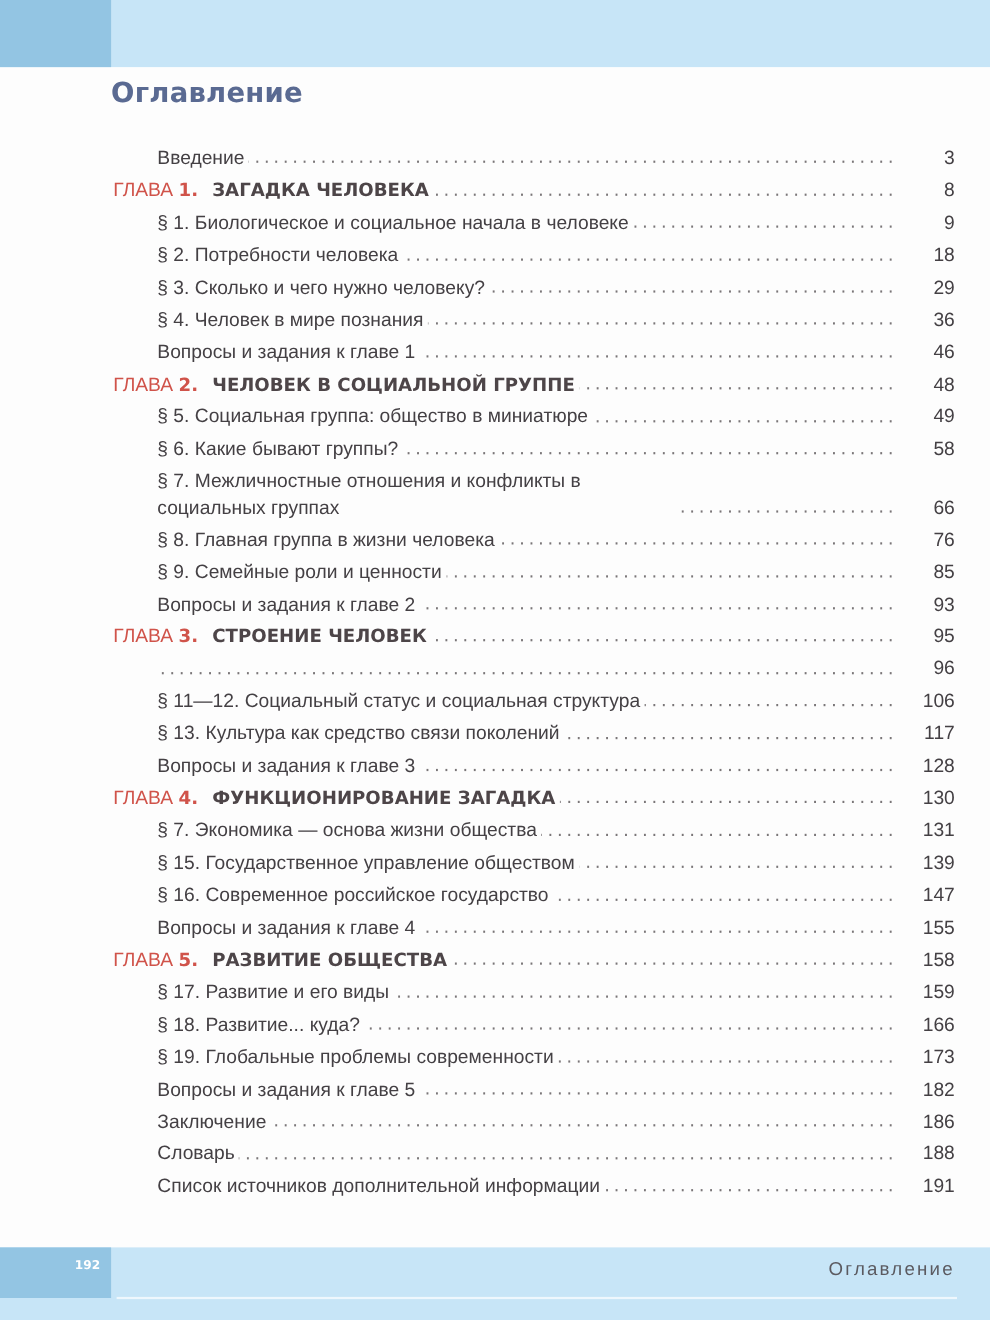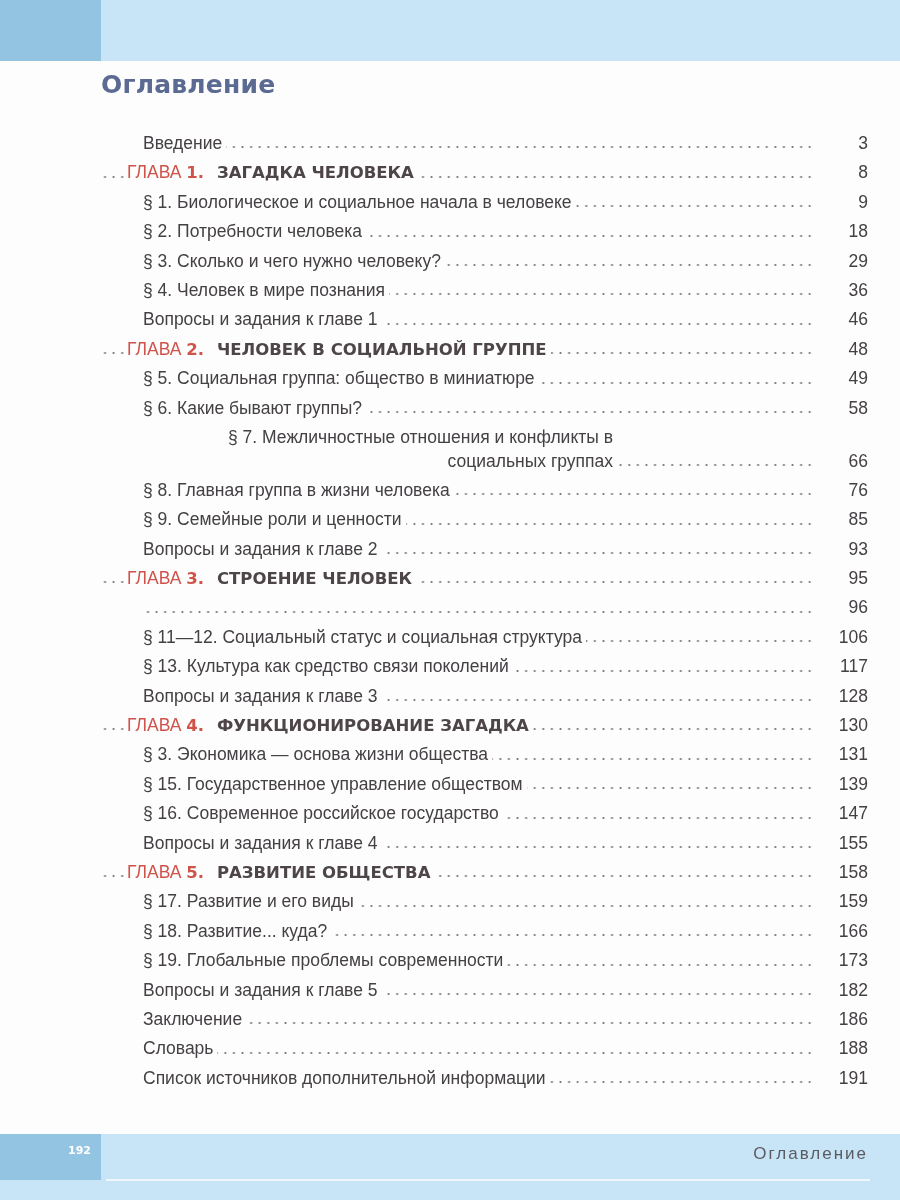--- a/index.html
+++ b/index.html
@@ -17,35 +17,35 @@
       font-family: "DejaVu Sans", sans-serif; font-weight: bold;
       font-size: 25px; color: #5a6a92; letter-spacing: 0.2px;
     }
 
     .toc { position: absolute; left: 0; top: 128px; width: 900px; }
     .row {
       position: relative; height: 29.4px; display: flex; align-items: baseline;
       font-size: 17.5px; color: #444044;
     }
     .row.tall { height: 53px; }
-    .row .text { position: absolute; left: 143px; top: 3px; white-space: nowrap; background: #fdfdfd; padding-right: 4px; z-index: 2; line-height: 24px; text-align: right; }
+    .row .text { position: absolute; left: 143px; top: 3px; white-space: nowrap; background: #fdfdfd; padding-right: 4px; z-index: 2; line-height: 24px; }
     .row.tall .text { white-space: normal; width: 470px; }
     .row .dots {
       position: absolute; left: 143px; right: 86px; bottom: 9px; height: 2px;
       background-image: radial-gradient(circle, #7a7678 0.9px, transparent 1.2px);
       background-size: 8.6px 2px; background-repeat: repeat-x; background-position: right;
       z-index: 1;
     }
     .row .page {
       position: absolute; right: 32px; top: 3px; text-align: right;
       background: #fdfdfd; line-height: 24px; z-index: 2;
     }
     .row.tall .page { top: auto; bottom: 2px; }
 
-    .row.chapter .text { left: 103px; margin-left: 24px; }
+    .row.chapter .text { left: 103px; }
     .row.chapter .dots { left: 103px; }
     .ch-label { color: #d0534a; font-weight: normal; }
     .ch-num { color: #d0534a; font-family: "DejaVu Sans", sans-serif; font-weight: bold; font-size: 16.5px; }
     .ch-title { font-family: "DejaVu Sans", sans-serif; font-weight: bold; font-size: 16.5px; color: #4d4548; margin-left: 8px; }
 
     .footer-band { position: absolute; left: 0; top: 1134px; width: 900px; height: 66px; background: #c7e5f7; }
     .footer-band .dark { position: absolute; left: 0; top: 0; width: 101px; height: 46px; background: #93c5e3; }
     .footer-band .rule { position: absolute; left: 106px; right: 30px; top: 45px; height: 2px; background: #eef7fd; }
     .page-number {
       position: absolute; right: 10px; top: 10px;
@@ -181,21 +181,21 @@
     <span class="dots"></span>
     <span class="text">
       <span class="ch-label">ГЛАВА</span>
       <span class="ch-num">4.</span>
       <span class="ch-title">ФУНКЦИОНИРОВАНИЕ ЗАГАДКА</span>
     </span>
     <span class="page">130</span>
   </div>
   <div class="row">
       <span class="dots"></span>
-      <span class="text">§ 3. Экономика — основа жизни общества</span>
+      <span class="text">§ 7. Экономика — основа жизни общества</span>
       <span class="page">131</span>
     </div>
   <div class="row">
       <span class="dots"></span>
       <span class="text">§ 15. Государственное управление обществом</span>
       <span class="page">139</span>
     </div>
   <div class="row">
       <span class="dots"></span>
       <span class="text">§ 16. Современное российское государство</span>

